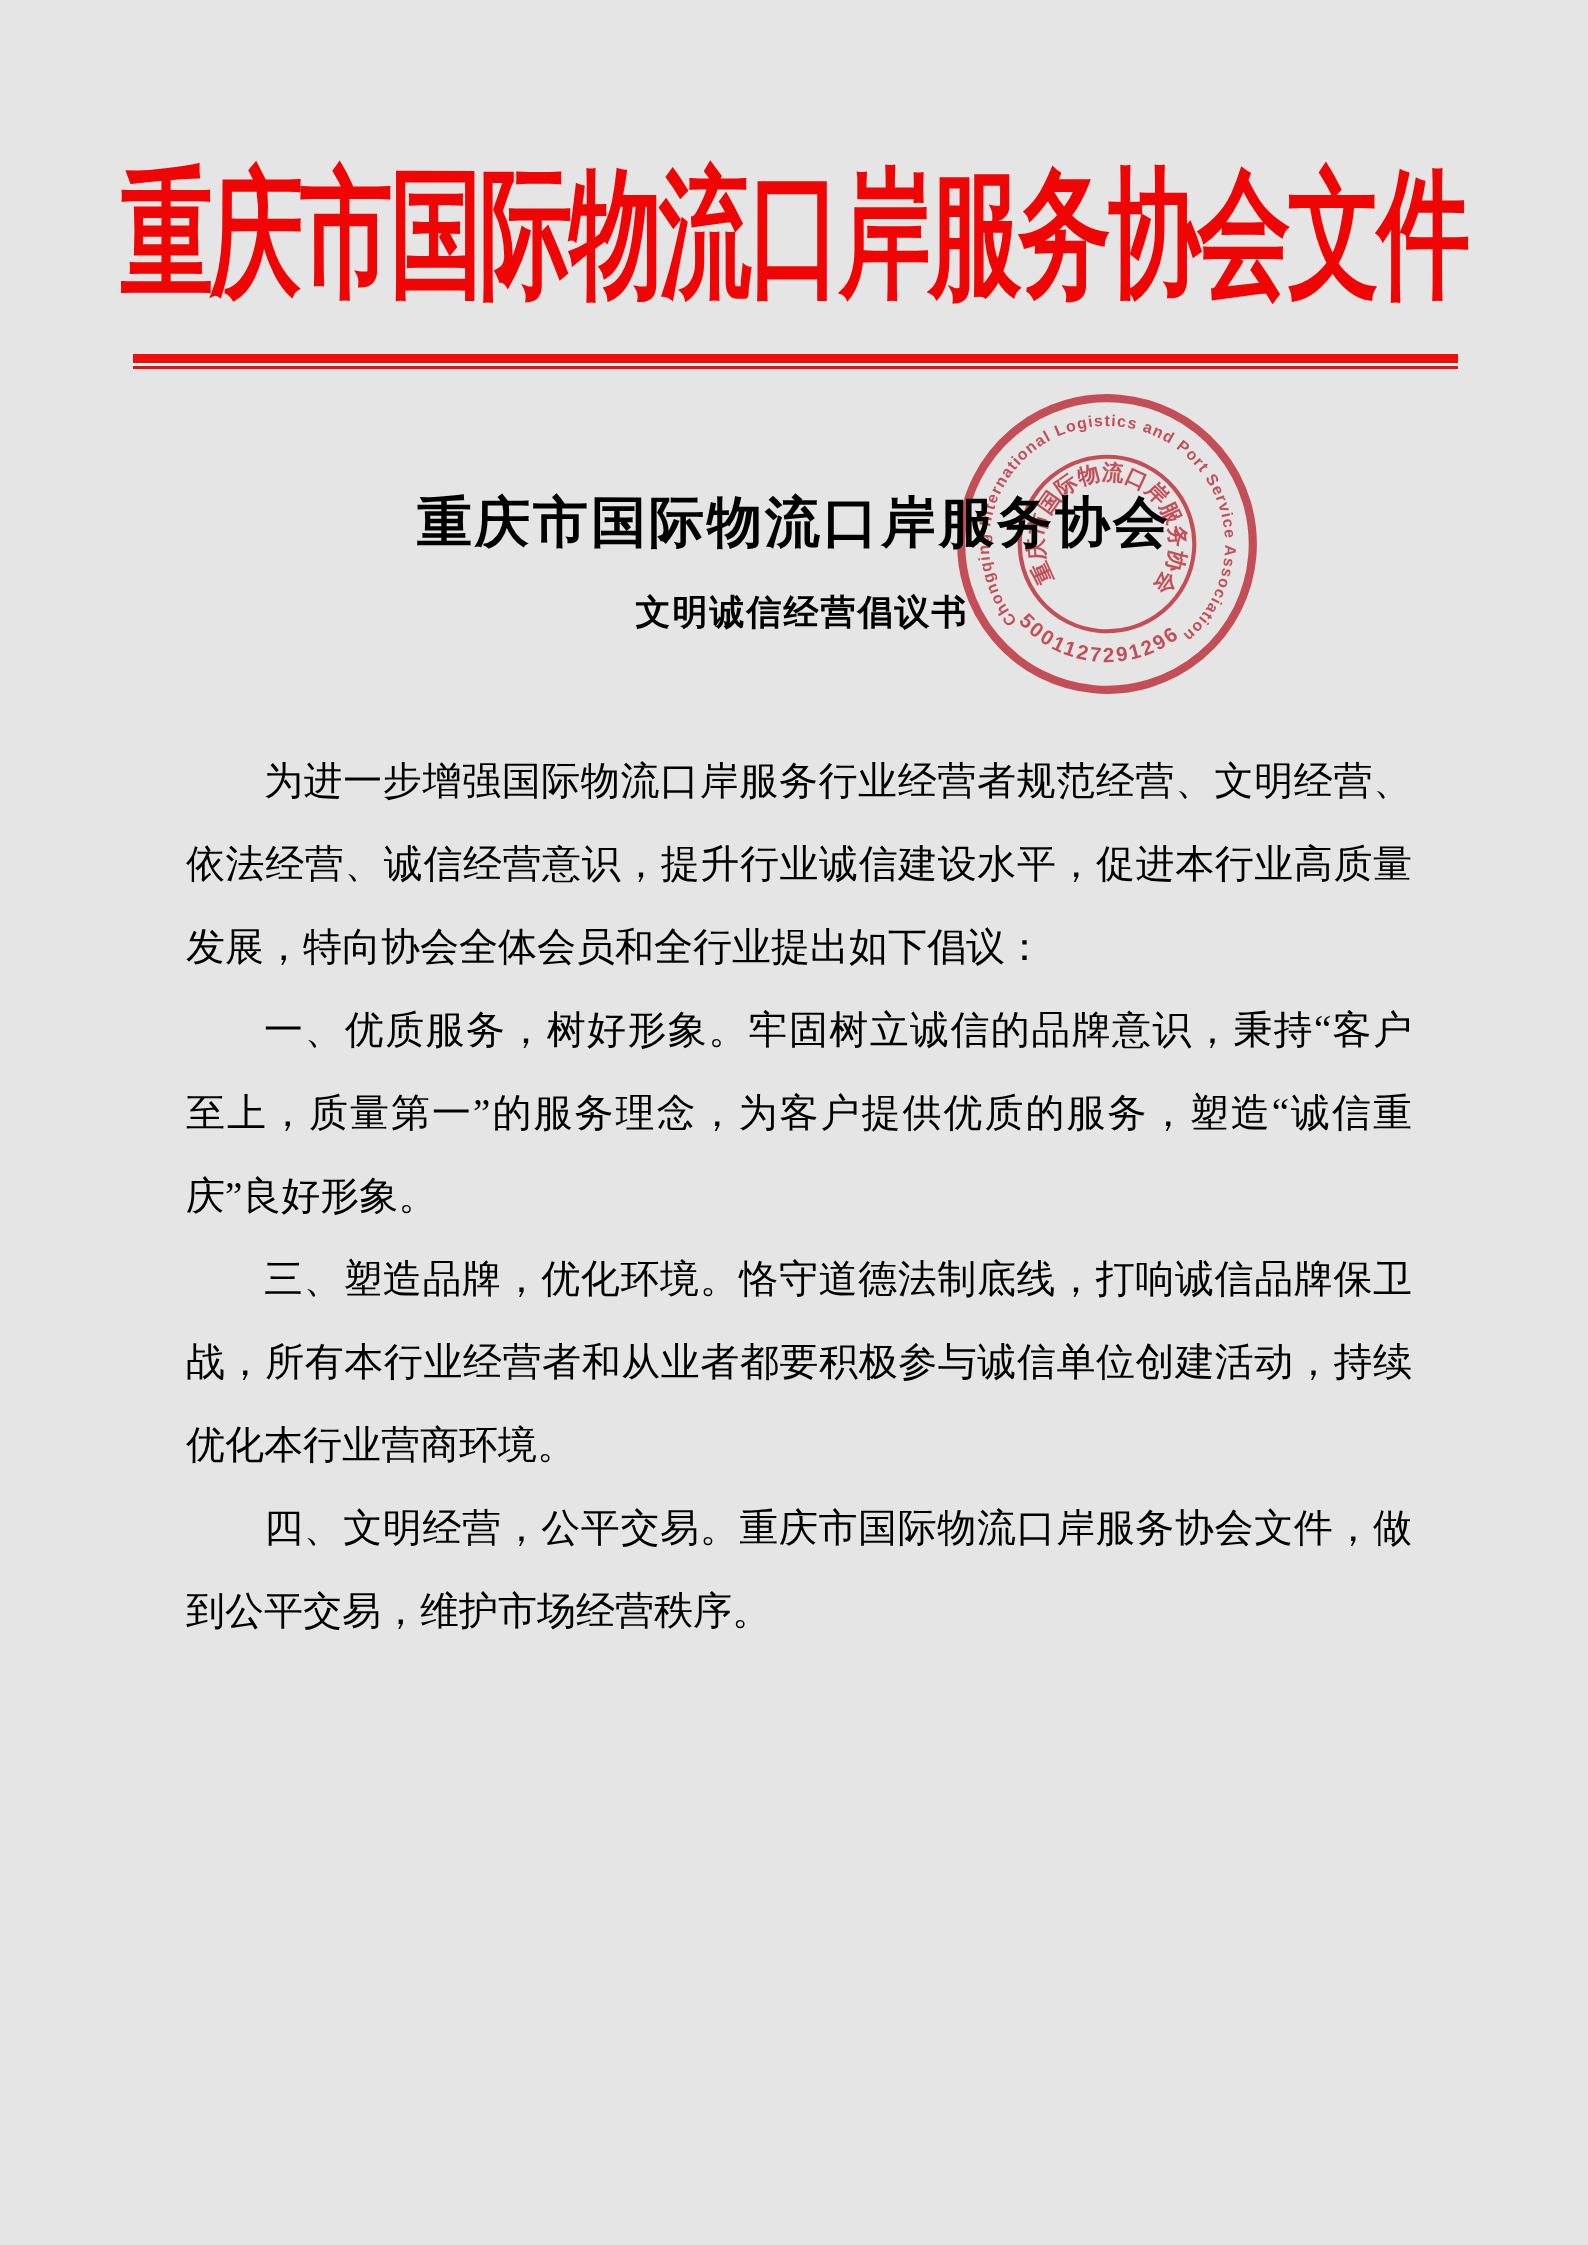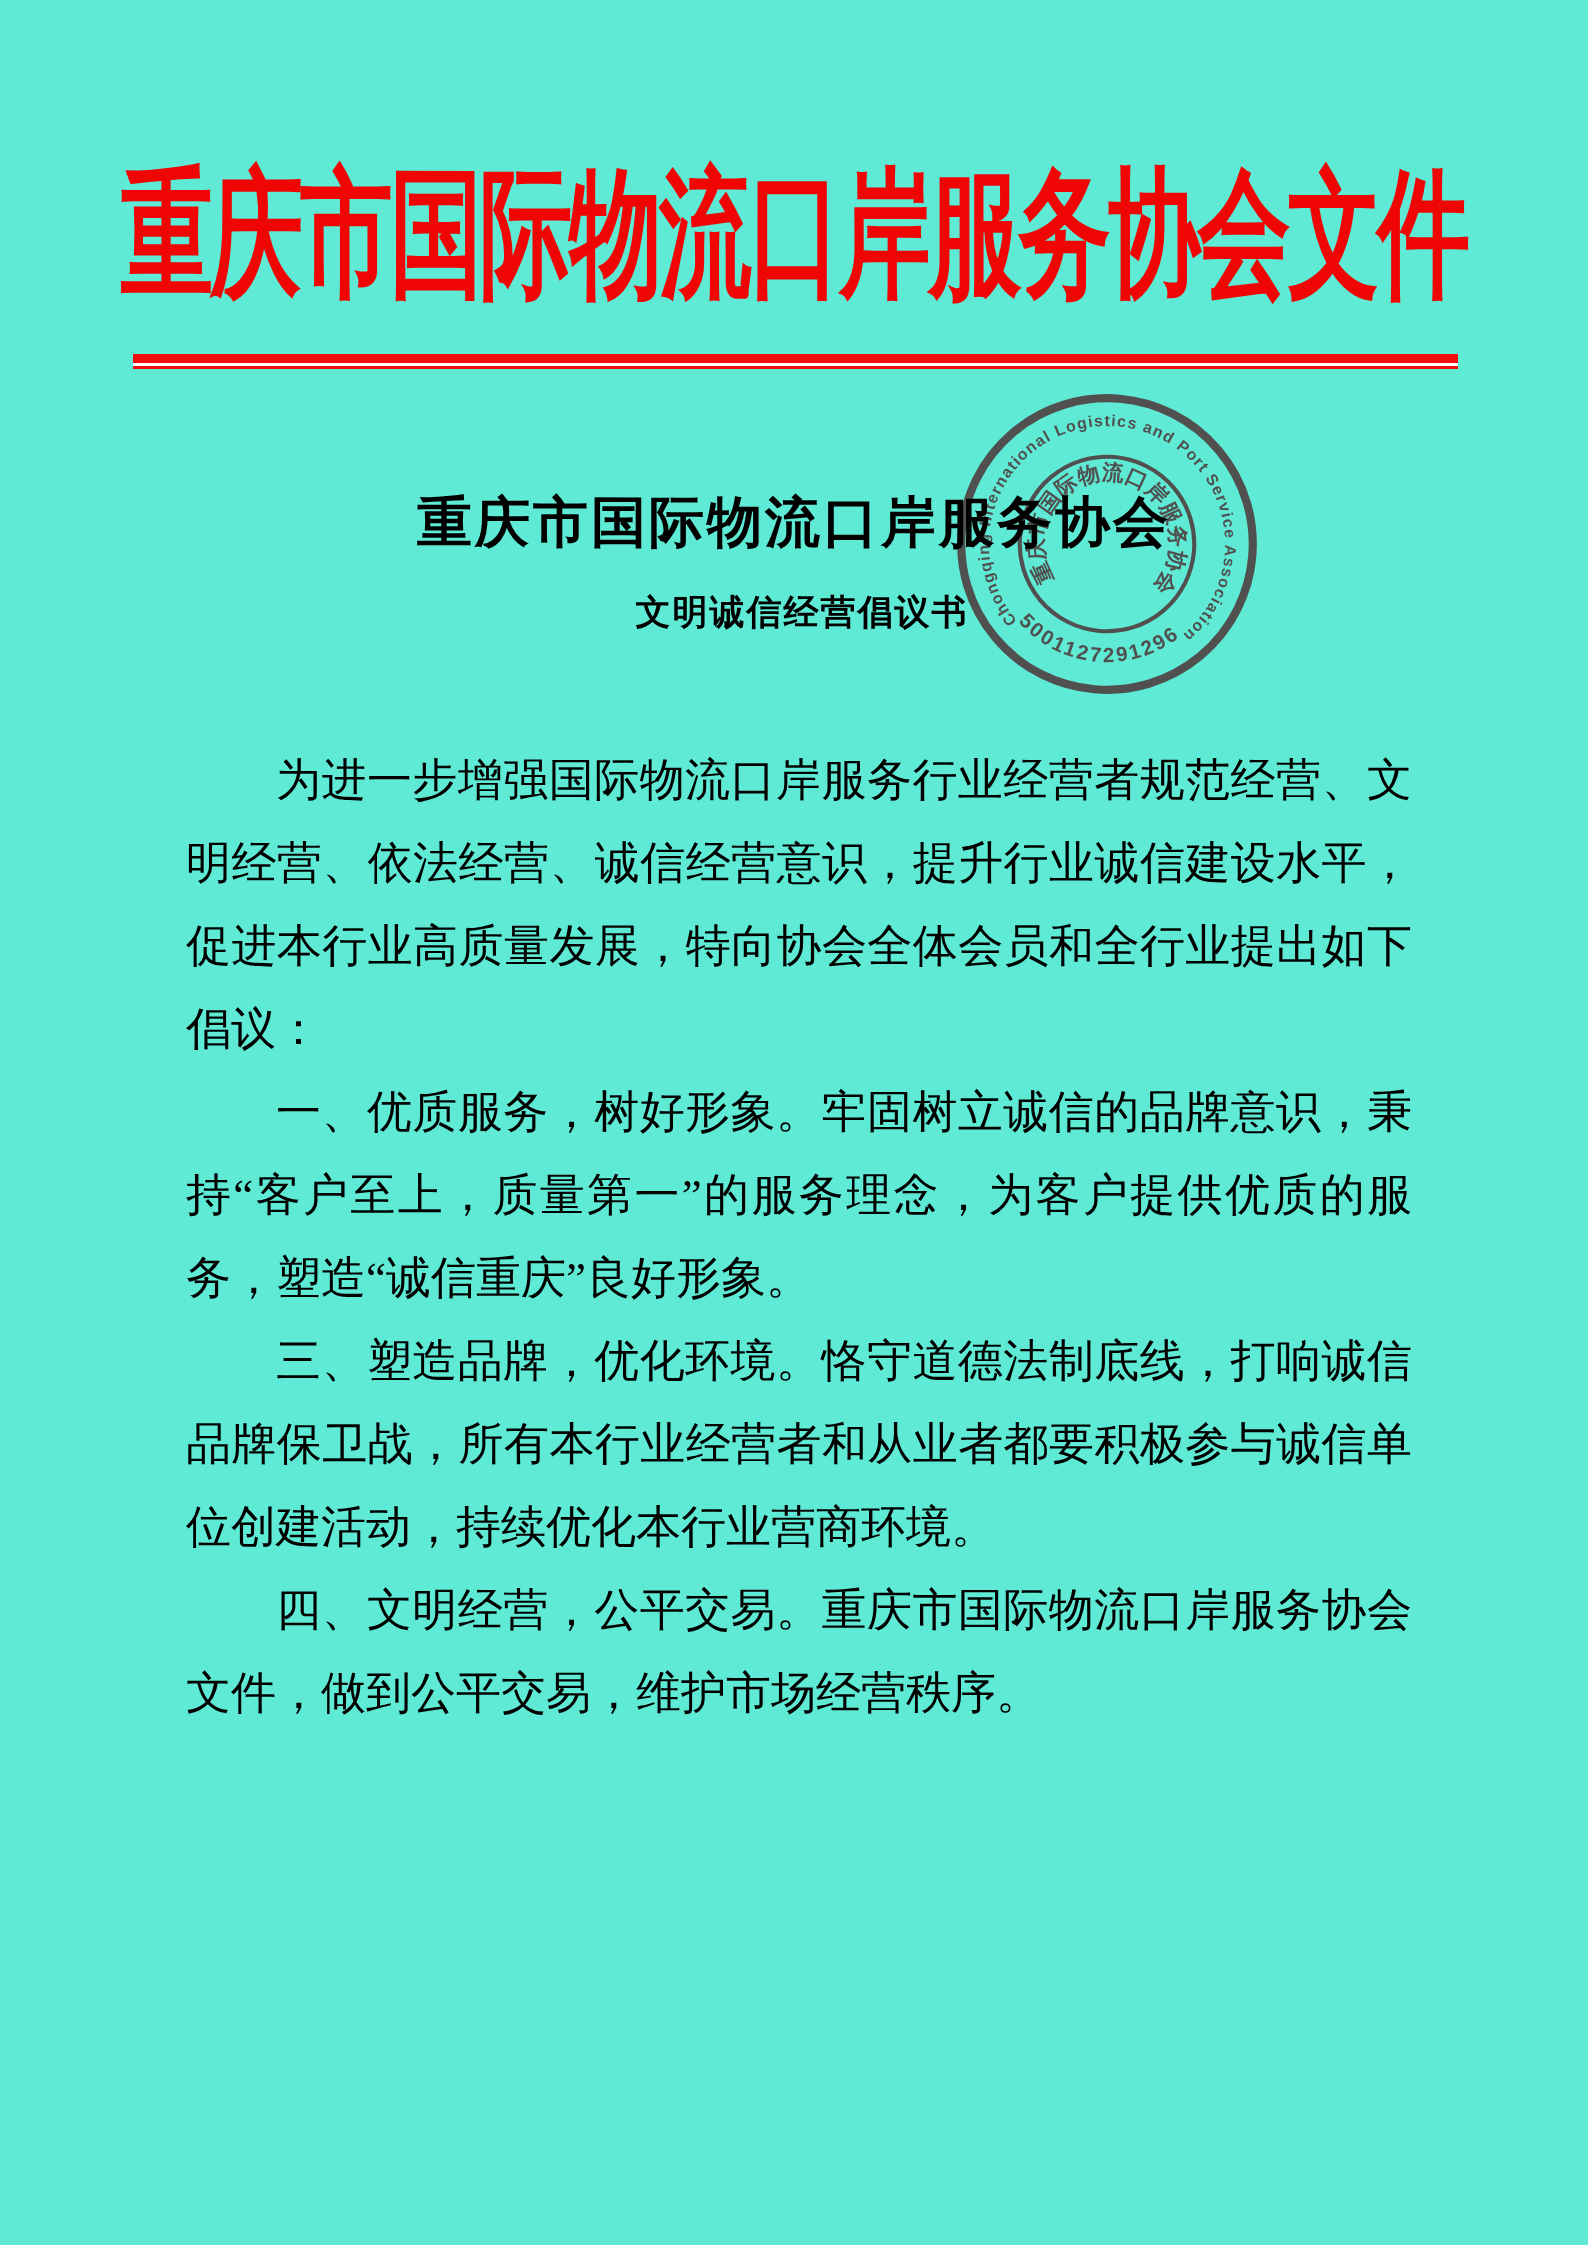--- a/index.html
+++ b/index.html
@@ -1,20 +1,20 @@
 <!DOCTYPE html>
 <html><head>
 <meta charset="utf-8">
 <style>
   html,body{margin:0;padding:0;background:#ffffff;}
   .page{
     position:relative;
     width:1588px;
     height:2245px;
-    background:#5eead4;
+    background:#e5e5e5;
     overflow:hidden;
     font-family:"Liberation Serif", serif;
   }
   
   .letterhead{
     position:absolute;
     top:160px;
     left:50%;
     white-space:nowrap;
     font-family:"Liberation Serif", serif;
@@ -56,21 +56,21 @@
     letter-spacing:2px;
     margin-left:16px;
   }
   
   .body-text{
     position:absolute;
     left:186px;
     top:739px;
     width:1226px;
     color:#000000;
-    font-size:45px;
+    font-size:39px;
     line-height:83px;
     text-align:justify;
     text-justify:inter-ideograph;
   }
   .body-text p{
     margin:0;
     text-indent:2em;
   }
   
   .seal{

